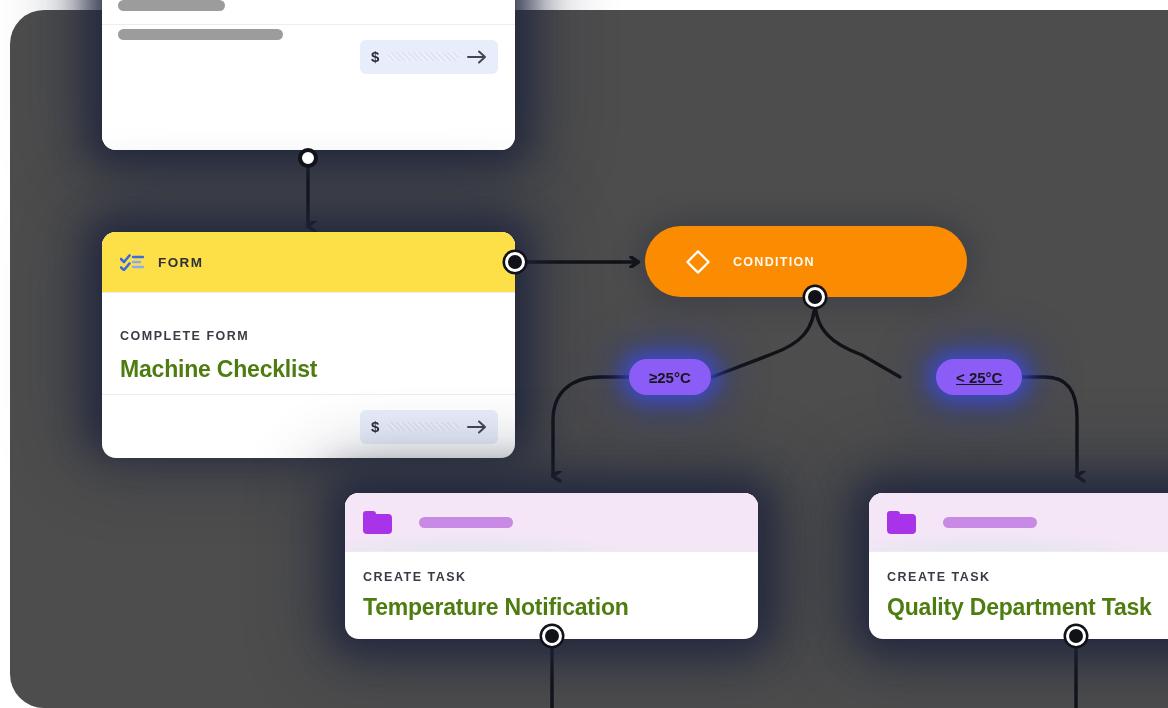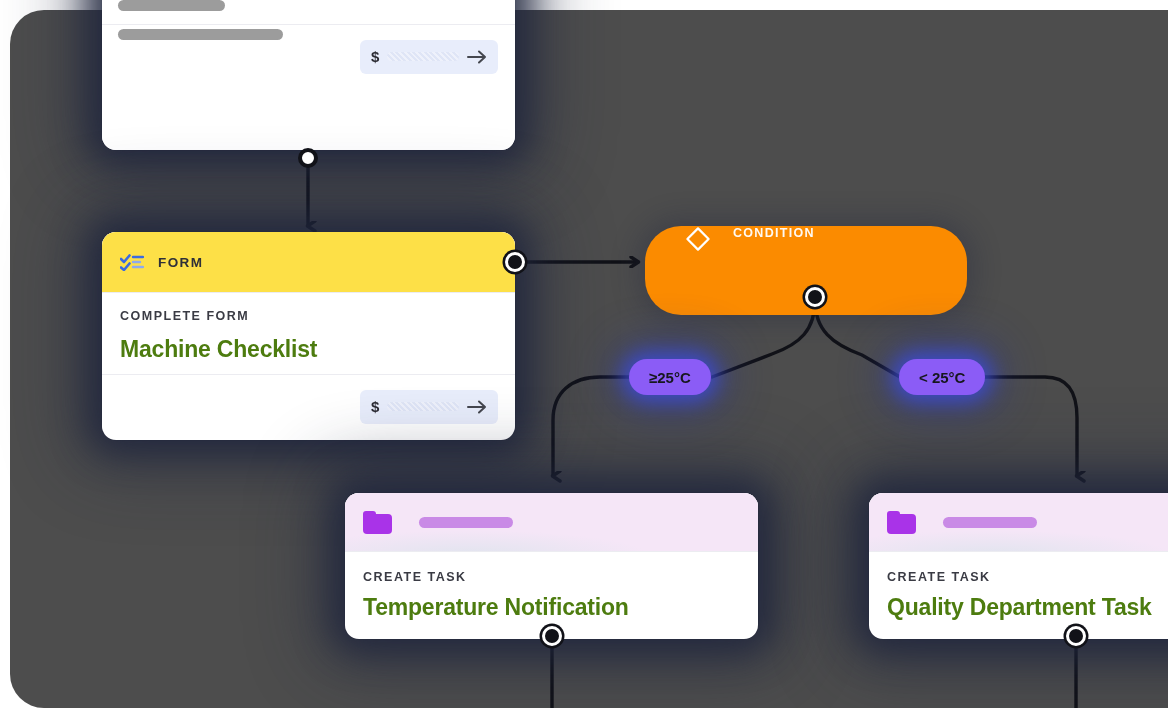--- a/index.html
+++ b/index.html
@@ -138,21 +138,21 @@
     gap: 14px;
     box-sizing: border-box;
   }
   .hdr-form { background: #fde047; }
   .hdr-label {
     font-size: 13.5px;
     letter-spacing: 1.4px;
     font-weight: bold;
     color: #2f3038;
   }
-  .body-pad { padding: 16px 0 0 18px; height: 81px; box-sizing: border-box; }
+  .body-pad { padding: 16px 0 0 18px; height: 81px; box-sizing: border-box; margin-top: 20px; }
   .kicker {
     font-size: 12.5px;
     letter-spacing: 1.5px;
     font-weight: bold;
     color: #3a3b44;
     margin-bottom: 13px;
   }
   .node-title {
     font-size: 23px;
     font-weight: bold;
@@ -160,24 +160,25 @@
     letter-spacing: -.2px;
   }
 
   
   #node-condition {
     position: absolute;
     z-index: 10;
     left: 645px;
     top: 226px;
     width: 322px;
-    height: 89px;
+    height: 71px;
     background: #fb8b00;
     border-radius: 36px;
     display: flex;
+    align-items: center;
     padding-left: 40px;
     box-sizing: border-box;
     gap: 22px;
     box-shadow: 0 0 26px 8px rgba(32,38,61,.30);
   }
   .cond-text { display: flex; flex-direction: column; gap: 3px; }
   .cond-kicker {
     font-size: 12.5px;
     letter-spacing: 1.3px;
     font-weight: bold;
@@ -248,21 +249,21 @@
     justify-content: center;
     padding: 0 20px;
     font-size: 15px;
     font-weight: bold;
     color: #16171d;
     box-shadow:
       0 0 20px 7px rgba(61,76,214,.85),
       0 0 44px 18px rgba(45,55,150,.45);
   }
   #label-ge  { left: 629px; top: 359px; }
-  #label-lt  { left: 899px; top: 359px; }
+  #label-lt  { left: 936px; top: 359px; text-decoration: underline; }
 
   
   .handle {
     position: absolute;
     z-index: 14;
     width: 20px;
     height: 20px;
     border-radius: 50%;
     box-sizing: border-box;
   }

